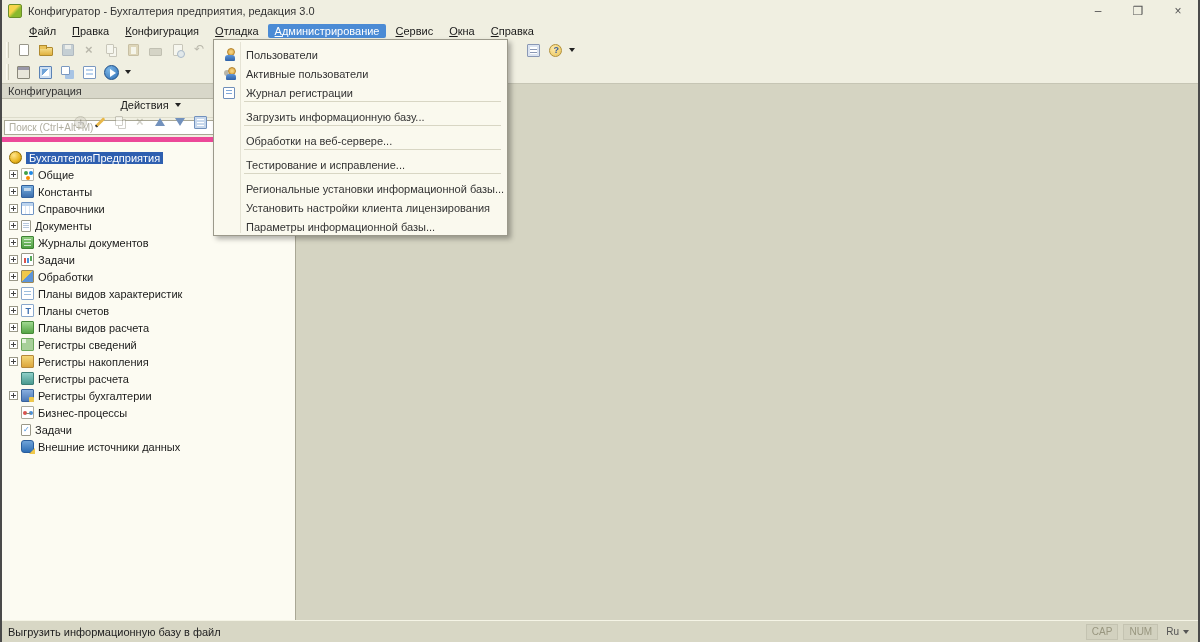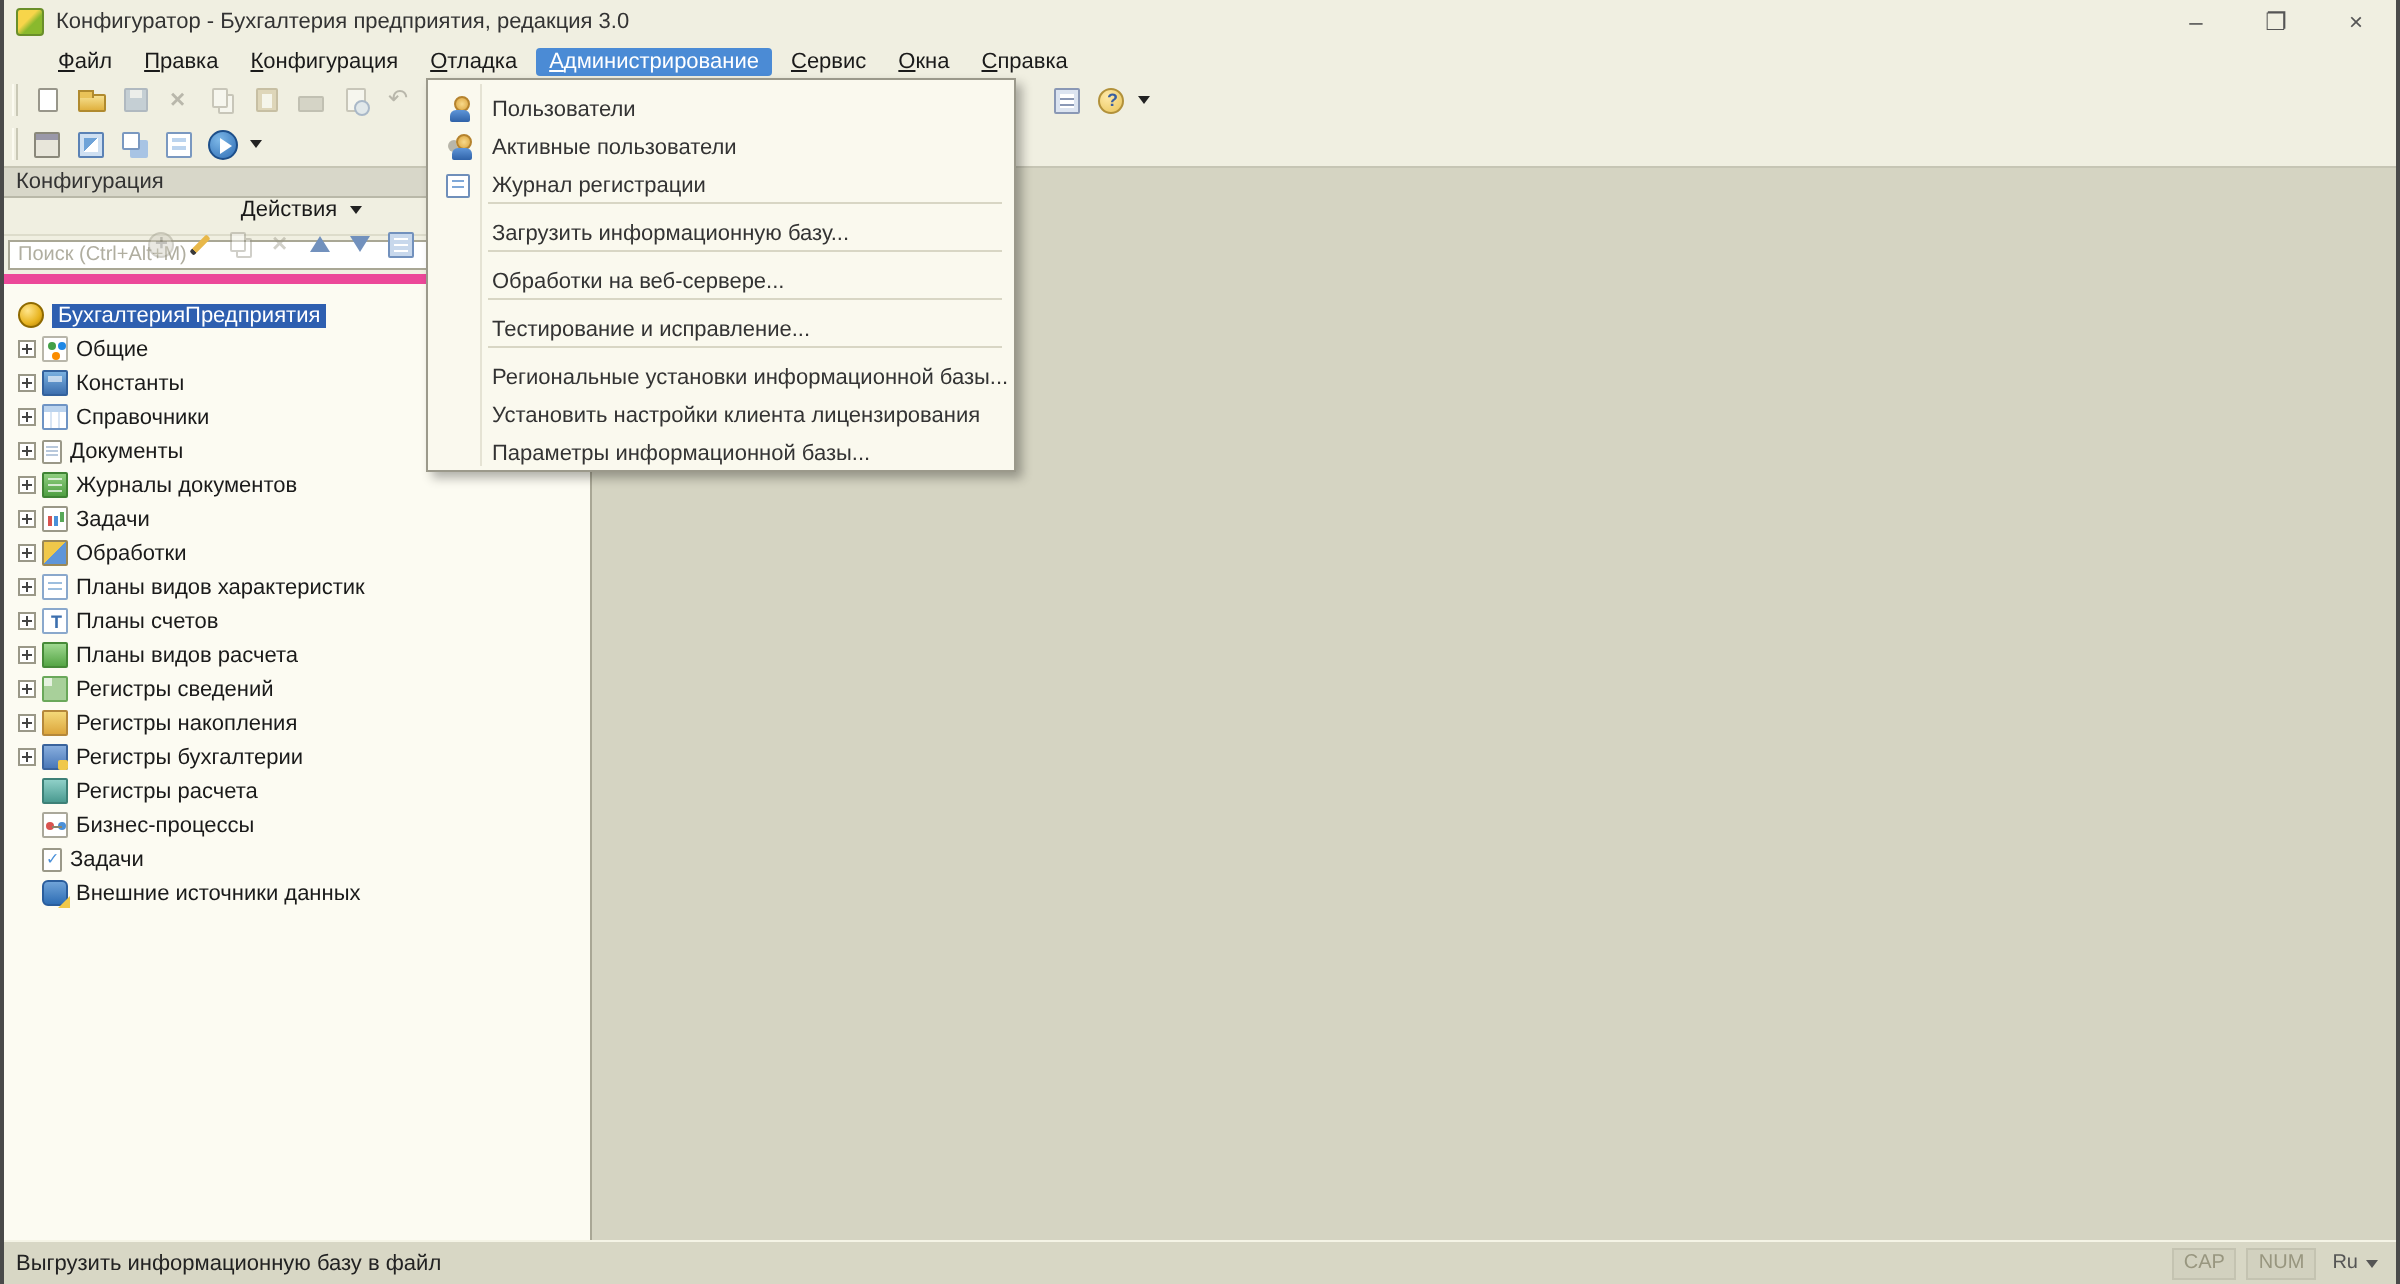--- a/index.html
+++ b/index.html
@@ -389,28 +389,28 @@
           <span class="exp"></span>
           <span class="ic" data-icon="information-registers-icon"></span>
           <span class="tree-label">Регистры сведений</span>
         </div>
         <div class="tree-row">
           <span class="exp"></span>
           <span class="ic" data-icon="accumulation-registers-icon"></span>
           <span class="tree-label">Регистры накопления</span>
         </div>
         <div class="tree-row">
-          <span class="exp"></span>
-          <span class="ic" data-icon="accounting-registers-icon"></span>
-          <span class="tree-label">Регистры бухгалтерии</span>
-        </div>
-        <div class="tree-row">
           <span class="exp-spacer"></span>
           <span class="ic" data-icon="calculation-registers-icon"></span>
           <span class="tree-label">Регистры расчета</span>
+        </div>
+        <div class="tree-row">
+          <span class="exp"></span>
+          <span class="ic" data-icon="accounting-registers-icon"></span>
+          <span class="tree-label">Регистры бухгалтерии</span>
         </div>
         <div class="tree-row">
           <span class="exp-spacer"></span>
           <span class="ic" data-icon="business-processes-icon"></span>
           <span class="tree-label">Бизнес-процессы</span>
         </div>
         <div class="tree-row">
           <span class="exp-spacer"></span>
           <span class="ic" data-icon="tasks-icon"></span>
           <span class="tree-label">Задачи</span>

